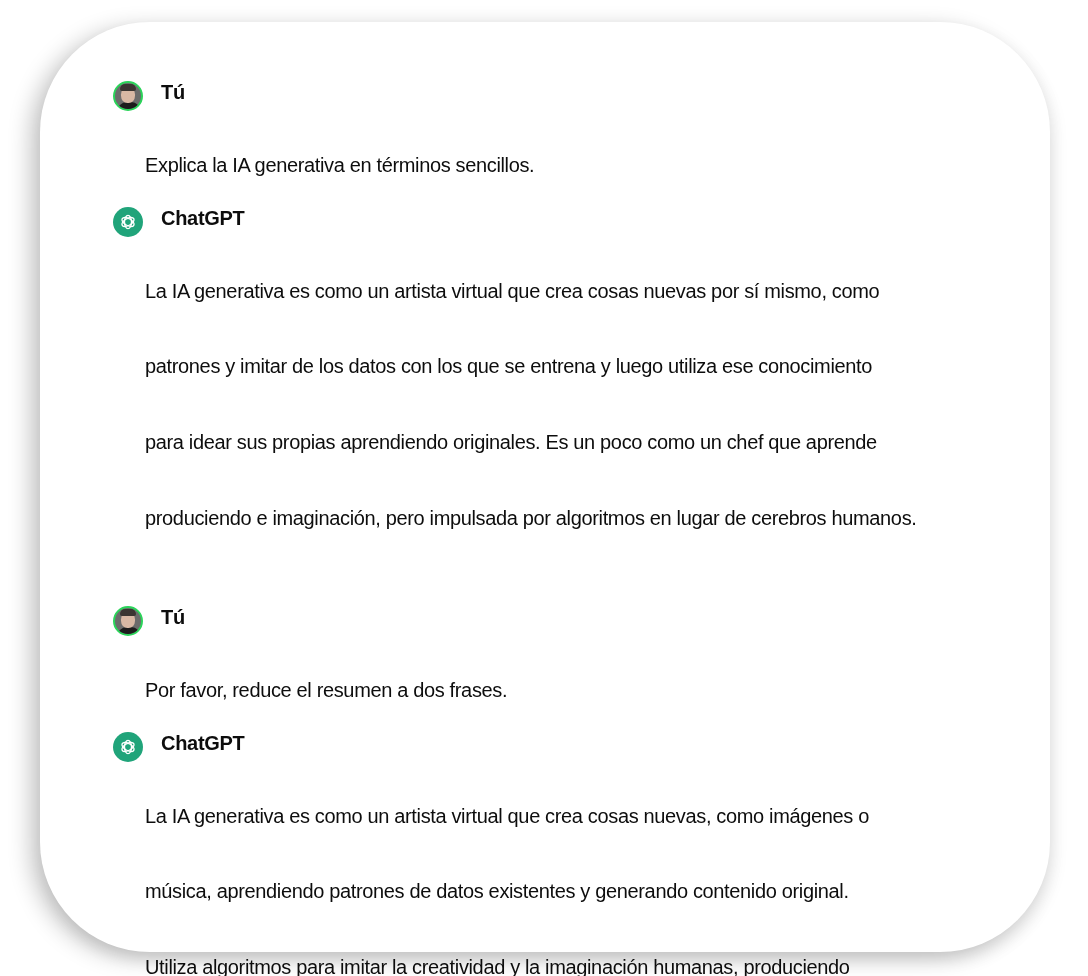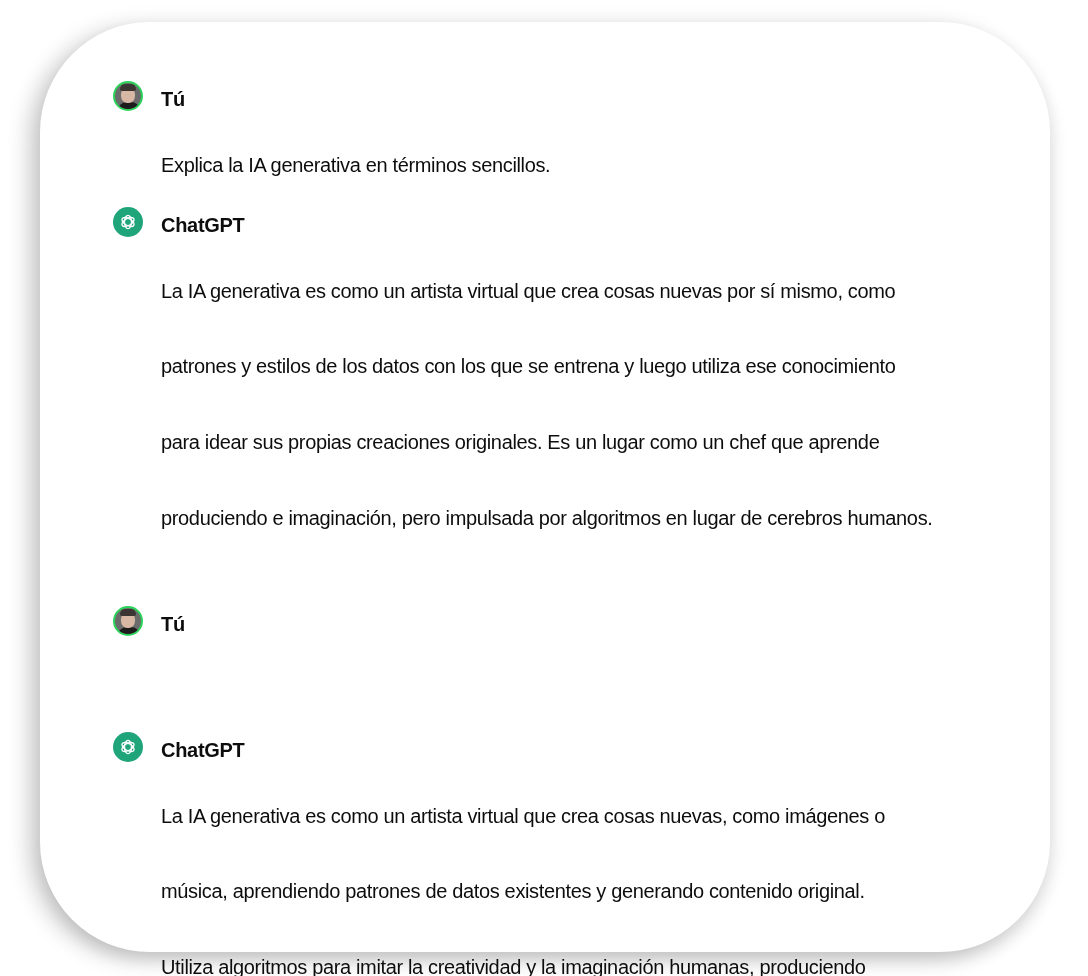--- a/index.html
+++ b/index.html
@@ -6,33 +6,33 @@
     body {
       width:1088px; height:976px; background:#ffffff; position:relative; overflow:hidden;
       font-family:"Liberation Sans", sans-serif; color:#0d0d0d;
     }
     .card {
       position:absolute; left:40px; top:22px; width:1010px; height:930px;
       background:#ffffff; border-radius:110px;
       box-shadow: -10px 6px 22px rgba(0,0,0,0.22), 4px 8px 16px rgba(0,0,0,0.08);
     }
     .msg { position:absolute; left:113px; }
-    .head { display:flex; align-items:flex-end; height:30px; }
+    .head { display:flex; align-items:flex-start; height:30px; }
     .avatar {
       width:30px; height:30px; border-radius:50%; box-sizing:border-box;
       margin-right:18px; flex:0 0 30px; overflow:hidden; position:relative;
     }
     .avatar.user { border:2px solid #2bd35a; background:#6b6b6b; }
     .avatar.user .face { position:absolute; left:6px; top:4px; width:14px; height:16px; border-radius:45%; background:#d8b8a4; }
     .avatar.user .hair { position:absolute; left:5px; top:1px; width:16px; height:7px; border-radius:8px 8px 3px 3px; background:#3a3532; }
     .avatar.user .shirt { position:absolute; left:2px; top:19px; width:24px; height:12px; border-radius:10px 10px 0 0; background:#1c1c1c; }
     .avatar.bot { background:#19c37d; background:#20a47a; display:flex; align-items:center; justify-content:center; }
     .name { font-weight:700; font-size:20px; letter-spacing:-0.3px; }
     .body {
-      margin-left:48px; font-size:20px; line-height:37.8px; letter-spacing:-0.35px;
+      margin-left:32px; font-size:20px; line-height:37.8px; letter-spacing:-0.35px;
       white-space:pre-line; margin-top:-2px;
     }
     .line { display:block; white-space:nowrap; }
   </style>
 </head>
 <body>
 
 <div class="card"></div>
 
 <div class="msg" style="top:81px;">
@@ -57,34 +57,37 @@
           <ellipse rx="4.2" ry="8" transform="rotate(0)"></ellipse>
           <ellipse rx="4.2" ry="8" transform="rotate(60)"></ellipse>
           <ellipse rx="4.2" ry="8" transform="rotate(120)"></ellipse>
         </g>
       </svg>
     </div>
     <span class="name">ChatGPT</span>
   </div>
   <div class="body">
     <span class="line">La IA generativa es como un artista virtual que crea cosas nuevas por sí mismo, como</span>
-    <span class="line">patrones y estilos de los datos con los que se entrena y luego utiliza ese conocimiento</span>
-    <span class="line">para idear sus propias creaciones originales. Es un lugar como un chef que aprende</span>
+    <span class="line">patrones y imitar de los datos con los que se entrena y luego utiliza ese conocimiento</span>
+    <span class="line">para idear sus propias aprendiendo originales. Es un poco como un chef que aprende</span>
     <span class="line">produciendo e imaginación, pero impulsada por algoritmos en lugar de cerebros humanos.</span>
   </div>
 </div>
 
 <div class="msg" style="top:606px;">
   <div class="head">
     <div class="avatar user">
       <div class="shirt"></div>
         <div class="face"></div>
         <div class="hair"></div>
     </div>
     <span class="name">Tú</span>
+  </div>
+  <div class="body">
+    <span class="line">Por favor, reduce el resumen a dos frases.</span>
   </div>
 </div>
 
 <div class="msg" style="top:732px;">
   <div class="head">
     <div class="avatar bot">
       <svg width="20" height="20" viewBox="0 0 24 24" fill="none" stroke="#ffffff" stroke-width="1.6" stroke-linejoin="round">
         <g transform="translate(12,12)">
           <ellipse rx="4.2" ry="8" transform="rotate(0)"></ellipse>
           <ellipse rx="4.2" ry="8" transform="rotate(60)"></ellipse>

